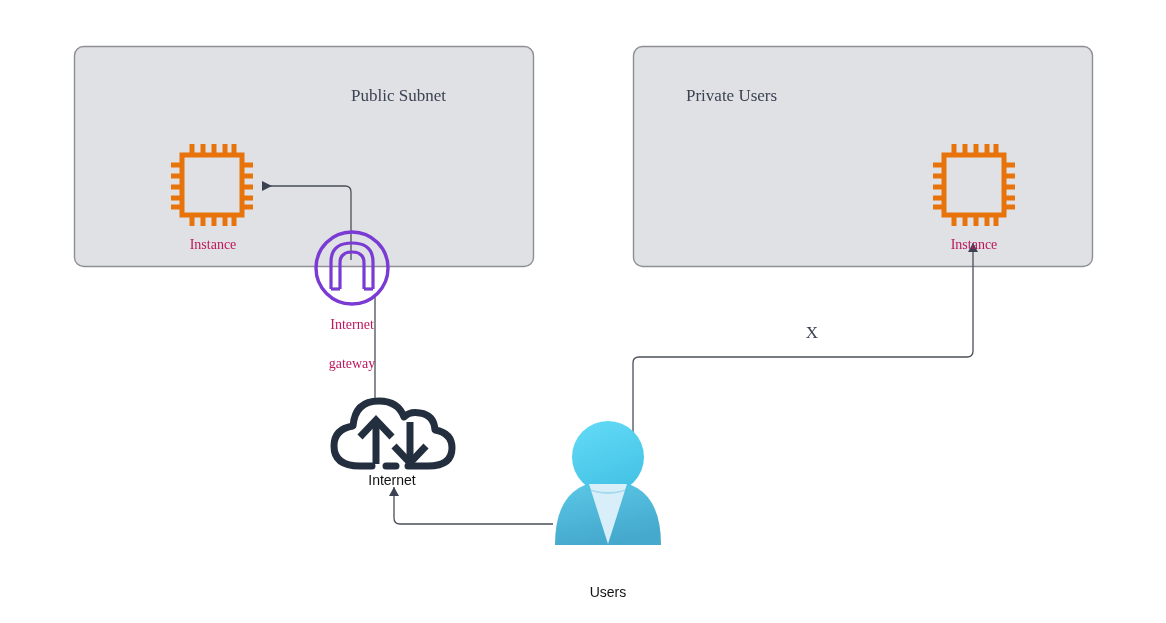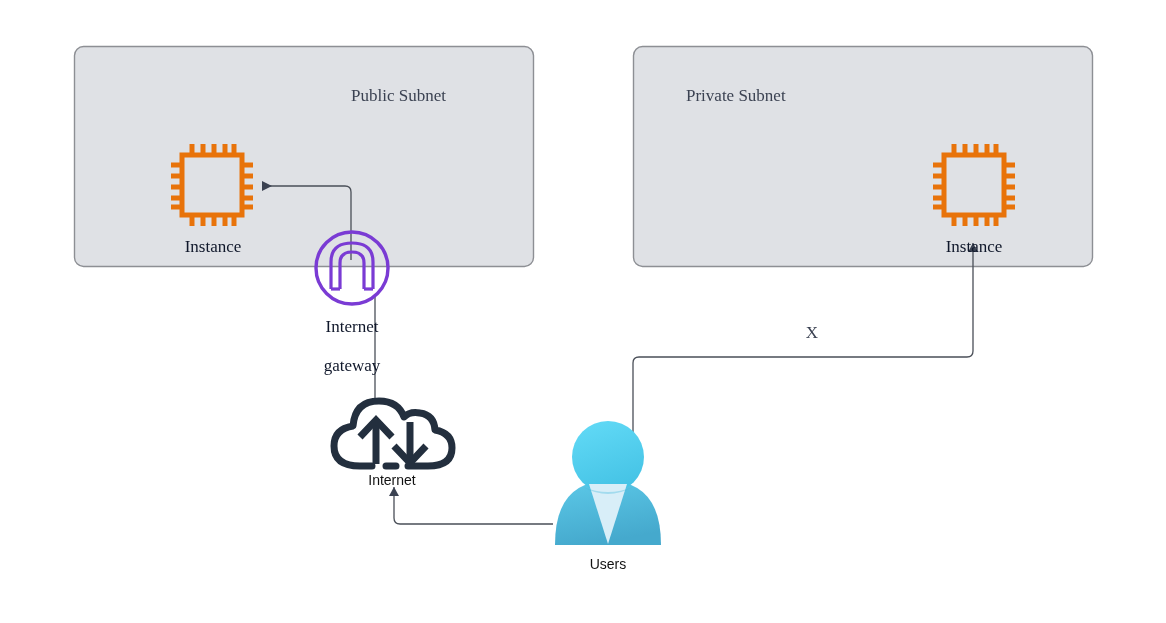--- a/index.html
+++ b/index.html
@@ -25,22 +25,22 @@
   .subnet-title {
     position: absolute;
     font-family: "Liberation Serif", serif;
     font-size: 17px;
     color: #3b4252;
     white-space: nowrap;
   }
   .node-label-serif {
     position: absolute;
     font-family: "Liberation Serif", serif;
-    font-size: 17px;
-    color: #0f172a;
+    font-size: 14px;
+    color: #be185d;
     white-space: nowrap;
     text-align: center;
   }
   .node-label-sans {
     position: absolute;
     font-family: "Liberation Sans", sans-serif;
     font-size: 14px;
     color: #121212;
     white-space: nowrap;
     text-align: center;
@@ -170,29 +170,29 @@
     <g transform="translate(553,421)">
       <path d="M 2,124 Q 2,60 55,60 Q 108,60 108,124 Z" fill="url(#bodyGrad)"></path>
       <circle cx="55" cy="36" r="36" fill="url(#headGrad)"></circle>
       <path d="M 36,63 L 74,63 L 55,123 Z" fill="#d8eef8"></path>
       <path d="M 30,66 Q 55,80 80,66 Q 55,76 30,66 Z" fill="#3fb6dc" opacity="0.35"></path>
     </g>
   </svg>
 
   <div class="subnet-title" style="left:351px; top:86px;">Public Subnet</div>
 
-  <div class="subnet-title" style="left:686px; top:86px;">Private Subnet</div>
+  <div class="subnet-title" style="left:686px; top:86px;">Private Users</div>
 
   <div class="node-label-serif" style="left:175px; top:237px; width:76px;">Instance</div>
 
   <div class="node-label-serif" style="left:936px; top:237px; width:76px;">Instance</div>
 
   <div class="node-label-serif" style="left:302px; top:317px; width:100px;">Internet</div>
 
   <div class="node-label-serif" style="left:302px; top:356px; width:100px;">gateway</div>
 
   <div class="node-label-sans" style="left:345px; top:472px; width:94px;">Internet</div>
 
-  <div class="node-label-sans" style="left:560px; top:556px; width:96px;">Users</div>
+  <div class="node-label-sans" style="left:560px; top:584px; width:96px;">Users</div>
 
   <div class="edge-label" style="left:790px; top:323px; width:44px;">X</div>
 
 </div>
 
 </body></html>

